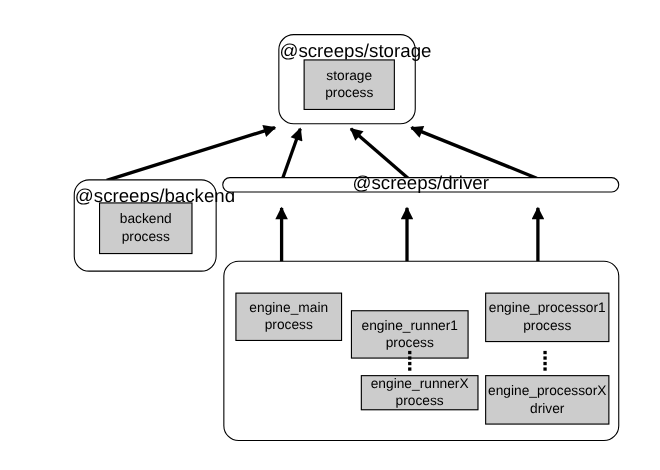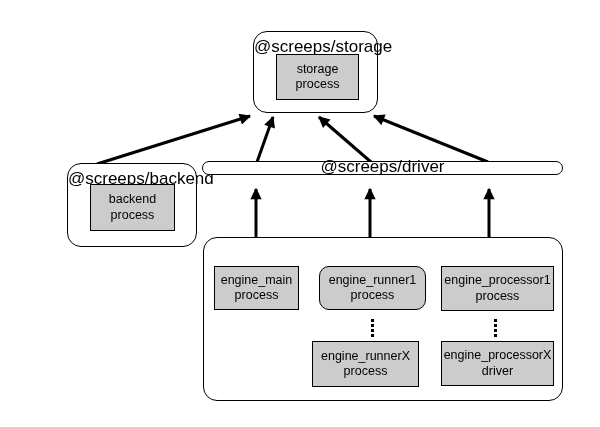--- a/index.html
+++ b/index.html
@@ -98,43 +98,43 @@
     <div class="proc" style="left:22px; top:20px; width:85px; height:47px;text-align:center;">backend
 process</div>
   </div>
 
   <div class="node pill" style="left:202px; top:161px; width:361px; height:14px;">
     <div class="node-label">@screeps/driver</div>
   </div>
 
   <div class="node" style="left:203px; top:237px; width:360px; height:164px;">
 
-    <div class="proc" style="left:10px; top:28px; width:85px; height:44px;">engine_main
+    <div class="proc" style="left:10px; top:28px; width:97px; height:44px;">engine_main
 process</div>
 
-    <div class="proc" style="left:115px; top:28px; width:107px; height:44px;border-radius:10px;">engine_runner1
+    <div class="proc" style="left:115px; top:44px; width:107px; height:44px;">engine_runner1
 process</div>
 
     <div class="proc" style="left:237px; top:28px; width:113px; height:45px;">engine_processor1
 process</div>
 
     <div class="dots" style="left:163px; top:80px;">
       <i></i>
         <i></i>
         <i></i>
         <i></i>
     </div>
 
     <div class="dots" style="left:286px; top:80px;">
       <i></i>
         <i></i>
         <i></i>
         <i></i>
     </div>
 
-    <div class="proc" style="left:108px; top:103px; width:107px; height:46px;">engine_runnerX
+    <div class="proc" style="left:124px; top:103px; width:107px; height:32px;">engine_runnerX
 process</div>
 
     <div class="proc" style="left:237px; top:103px; width:113px; height:45px;">engine_processorX
 driver</div>
   </div>
 
 </div>
 
 </body></html>

